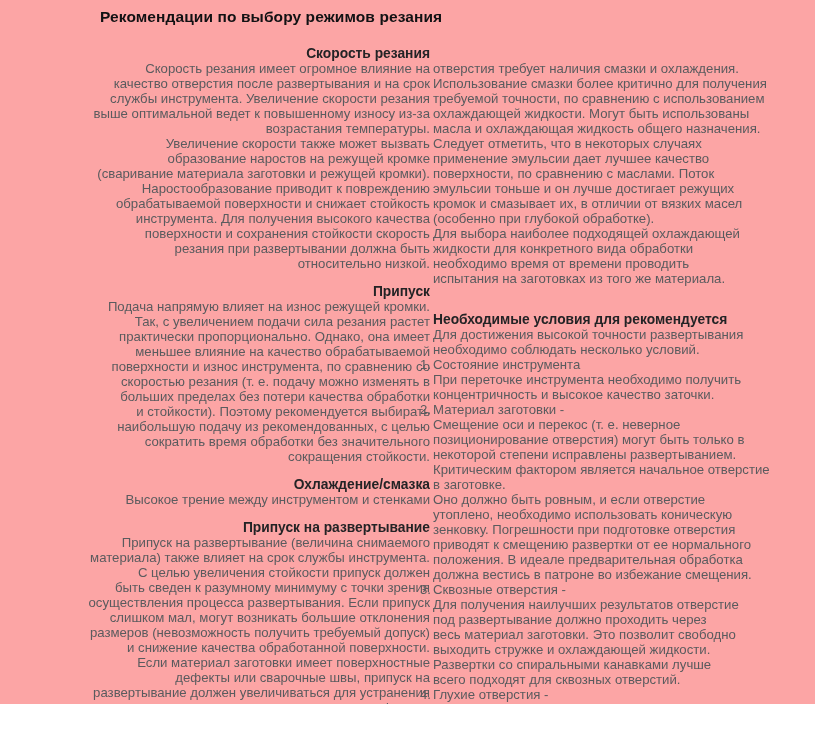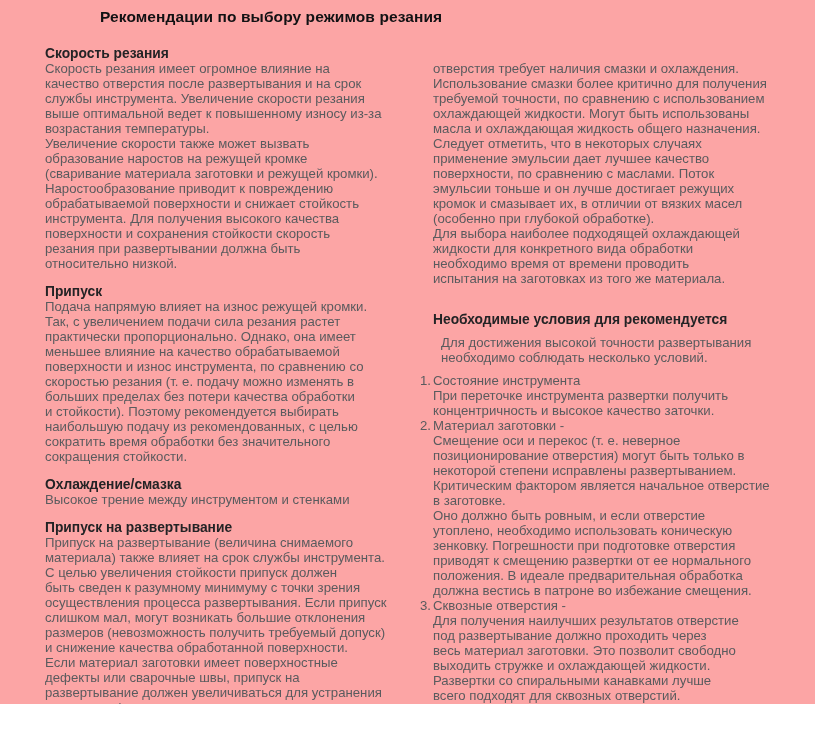--- a/index.html
+++ b/index.html
@@ -23,37 +23,37 @@
     font-weight: bold;
     color: #111113;
     letter-spacing: 0.1px;
   }
   .col {
     position: absolute;
     font-size: 13.2px;
     line-height: 15px;
     color: #5a5b5e;
   }
-  .col-left  { left: 45px;  top: 46px; width: 385px; }
+  .col-left  { left: 45px;  top: 46px; width: 385px; text-align: right; }
   .col-right { left: 433px; top: 61px; width: 380px; }
   .section { margin: 0 0 13px 0; }
   .section:last-child { margin-bottom: 0; }
   h2.heading {
     margin: 0;
     font-size: 13.8px;
     font-weight: bold;
     line-height: 15px;
     color: #232325;
   }
   .body {
     margin: 0;
     white-space: pre-line;
   }
   .conditions { margin-top: 26px; }
-  .intro { margin: 8px; white-space: pre-line; }
+  .intro { margin: 0; white-space: pre-line; }
   .num-list { margin: 0; padding: 0; list-style: none; }
   .num-item { position: relative; margin: 0; }
   .num-item .num {
     position: absolute;
     left: -13px;
     top: 0;
     white-space: nowrap;
   }
   .num-item .item-text {
     display: block;
@@ -145,21 +145,21 @@
 
     <div class="section conditions">
       <h2 class="heading">Необходимые условия для рекомендуется</h2>
       <p class="intro">Для достижения высокой точности развертывания
 необходимо соблюдать несколько условий.</p>
 
       <ol class="num-list">
         <li class="num-item">
           <span class="num">1.</span>
           <span class="item-text">Состояние инструмента
-При переточке инструмента развертки получить
+При переточке инструмента необходимо получить
 концентричность и высокое качество заточки.</span>
         </li>
         <li class="num-item">
           <span class="num">2.</span>
           <span class="item-text">Материал заготовки -
 Смещение оси и перекос (т. е. неверное
 позиционирование отверстия) могут быть только в
 некоторой степени исправлены развертыванием.
 Критическим фактором является начальное отверстие
 в заготовке.

